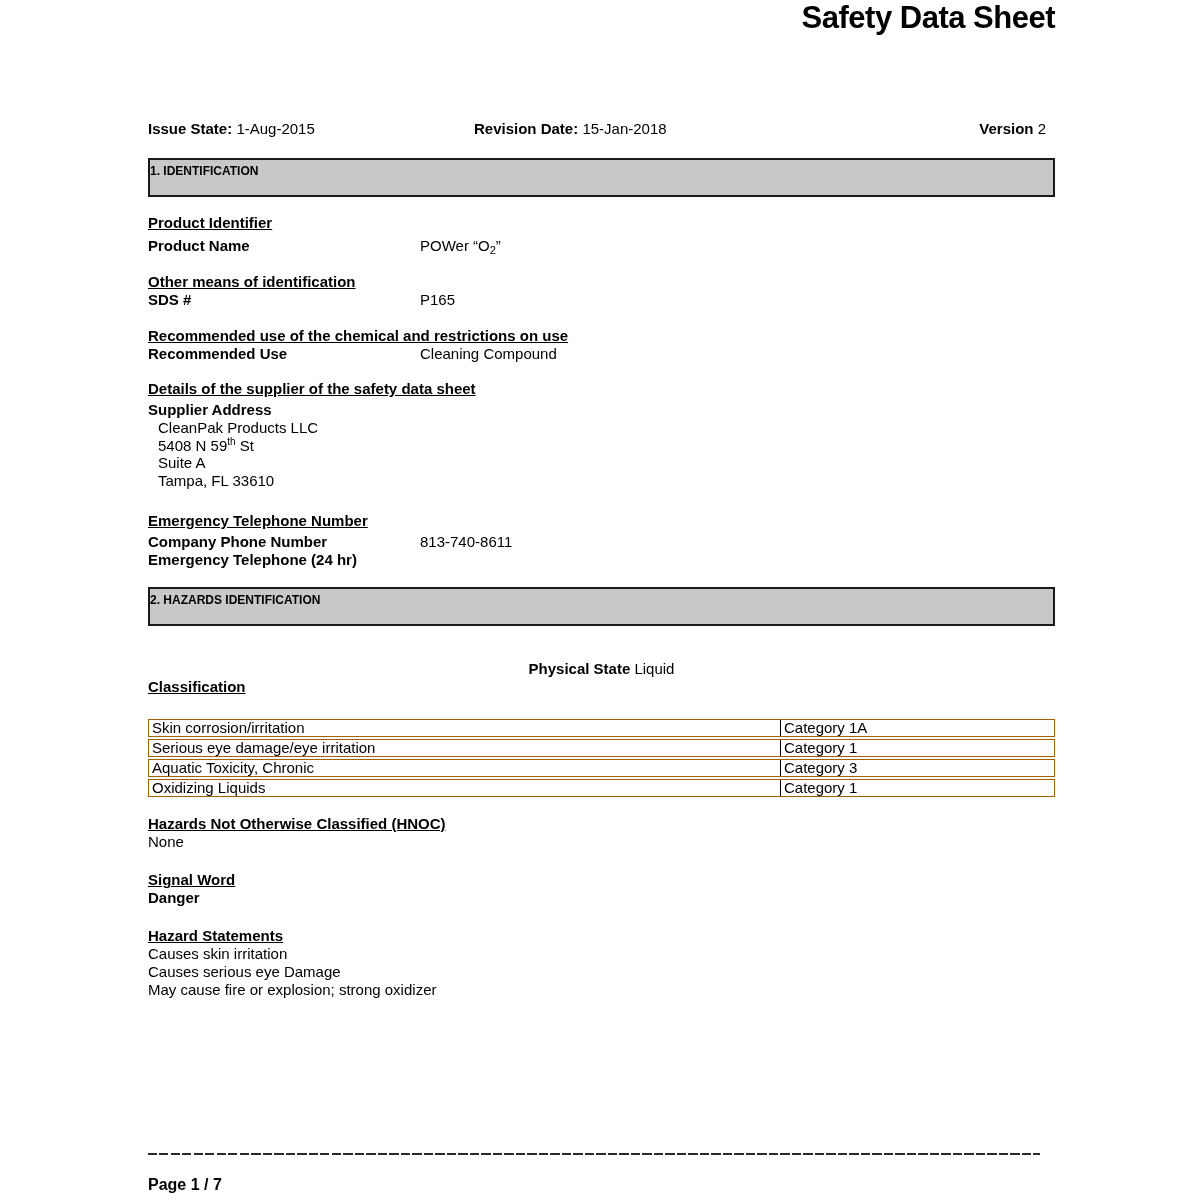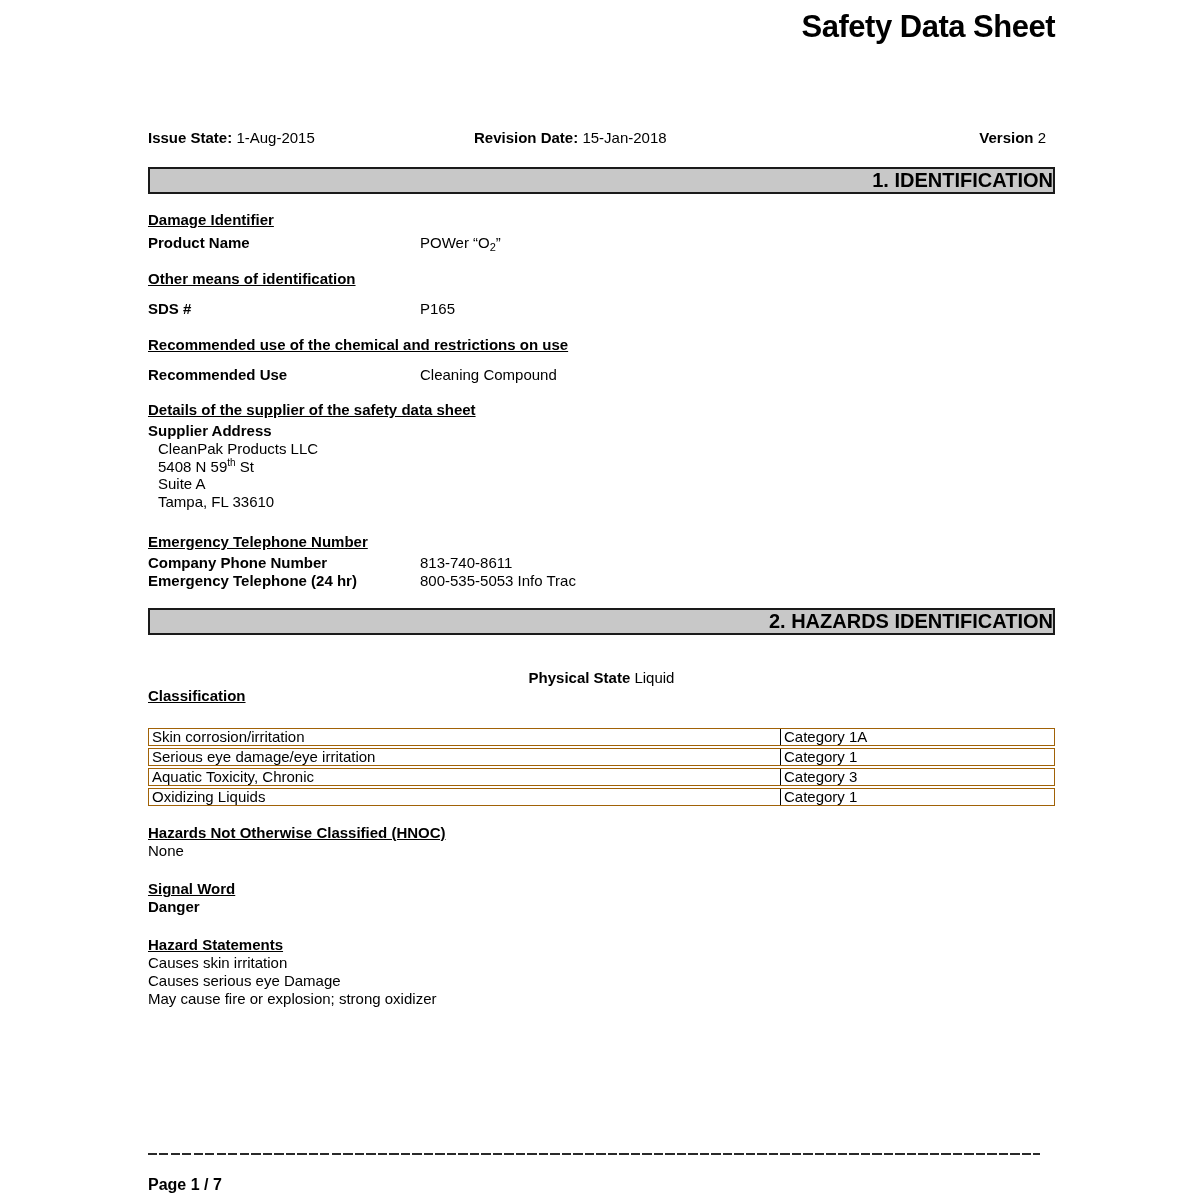--- a/index.html
+++ b/index.html
@@ -4,57 +4,57 @@
 <style>
   * { margin: 0; padding: 0; box-sizing: border-box; }
   html, body { width: 1200px; height: 1200px; background: #ffffff; }
   body {
     font-family: "Liberation Sans", sans-serif;
     font-size: 15px;
     color: #000;
     position: relative;
     overflow: hidden;
   }
-  .doc { position: absolute; left: 148px; top: 9px; width: 907px; }
+  .doc { position: absolute; left: 148px; top: 0; width: 907px; }
 
   .doc-title {
     text-align: right;
     font-size: 31px;
     font-weight: bold;
     line-height: 36px;
     letter-spacing: -0.5px;
   }
 
   .meta-row { position: relative; margin-top: 84px; height: 18px; }
   .meta-issue { position: absolute; left: 0; top: 0; }
   .meta-revision { position: absolute; left: 326px; top: 0; }
   .meta-version { position: absolute; right: 9px; top: 0; }
   .b { font-weight: bold; }
 
   .section-bar {
     background: #c8c8c8;
     border: 2px solid #1a1a1a;
-    height: 27px;
+    height: 39px;
     line-height: 23px;
-    text-align: right;
+    text-align: left;
     font-weight: bold;
-    font-size: 20px;
+    font-size: 12px;
   }
   .bar-1 { margin-top: 20px; }
   .bar-2 { margin-top: 18px; }
 
   .uh { font-weight: bold; text-decoration: underline; line-height: 18px; }
   .line { line-height: 18px; }
 
   .kv { display: flex; line-height: 18px; }
   .kv .k { width: 272px; font-weight: bold; flex: none; }
   .kv .v { flex: 1; }
 
   .mt3 { margin-top: 3px; }
-  .mt4 { margin-top: 12px; }
+  .mt4 { margin-top: 0; }
   .mt5 { margin-top: 5px; }
   .mt17 { margin-top: 17px; }
   .mt18 { margin-top: 18px; }
   .mt20 { margin-top: 20px; }
   .mt23 { margin-top: 23px; }
 
   .addr { padding-left: 10px; line-height: 17.5px; }
 
   sub.small { font-size: 11px; vertical-align: -3px; line-height: 0; }
   sup.small { font-size: 10px; vertical-align: 6px; line-height: 0; }
@@ -102,21 +102,21 @@
   <div class="doc-title">Safety Data Sheet</div>
 
   <div class="meta-row">
     <span class="meta-issue"><span class="b">Issue State:</span> <span>1-Aug-2015</span></span>
     <span class="meta-revision"><span class="b">Revision Date:</span> <span>15-Jan-2018</span></span>
     <span class="meta-version"><span class="b">Version</span> <span>2</span></span>
   </div>
 
   <div class="section-bar bar-1">1. IDENTIFICATION</div>
 
-  <div class="uh mt17">Damage Identifier</div>
+  <div class="uh mt17">Product Identifier</div>
   <div class="kv mt5">
     <span class="k">Product Name</span>
     <span class="v"><span>POWer “O</span><sub class="small">2</sub><span>”</span></span>
   </div>
 
   <div class="uh mt18">Other means of identification</div>
   <div class="kv mt4">
     <span class="k">SDS #</span>
     <span class="v">P165</span>
   </div>
@@ -134,21 +134,20 @@
   <div class="addr">Suite A</div>
   <div class="addr">Tampa, FL 33610</div>
 
   <div class="uh mt23">Emergency Telephone Number</div>
   <div class="kv mt3">
     <span class="k">Company Phone Number</span>
     <span class="v">813-740-8611</span>
   </div>
   <div class="kv">
     <span class="k">Emergency Telephone (24 hr)</span>
-    <span class="v">800-535-5053 Info Trac</span>
   </div>
 
   <div class="section-bar bar-2">2. HAZARDS IDENTIFICATION</div>
 
   <div class="physical-state"><span class="b">Physical State</span> <span>Liquid</span></div>
 
   <div class="uh">Classification</div>
 
   <div class="cls-table">
     <div class="cls-row">

